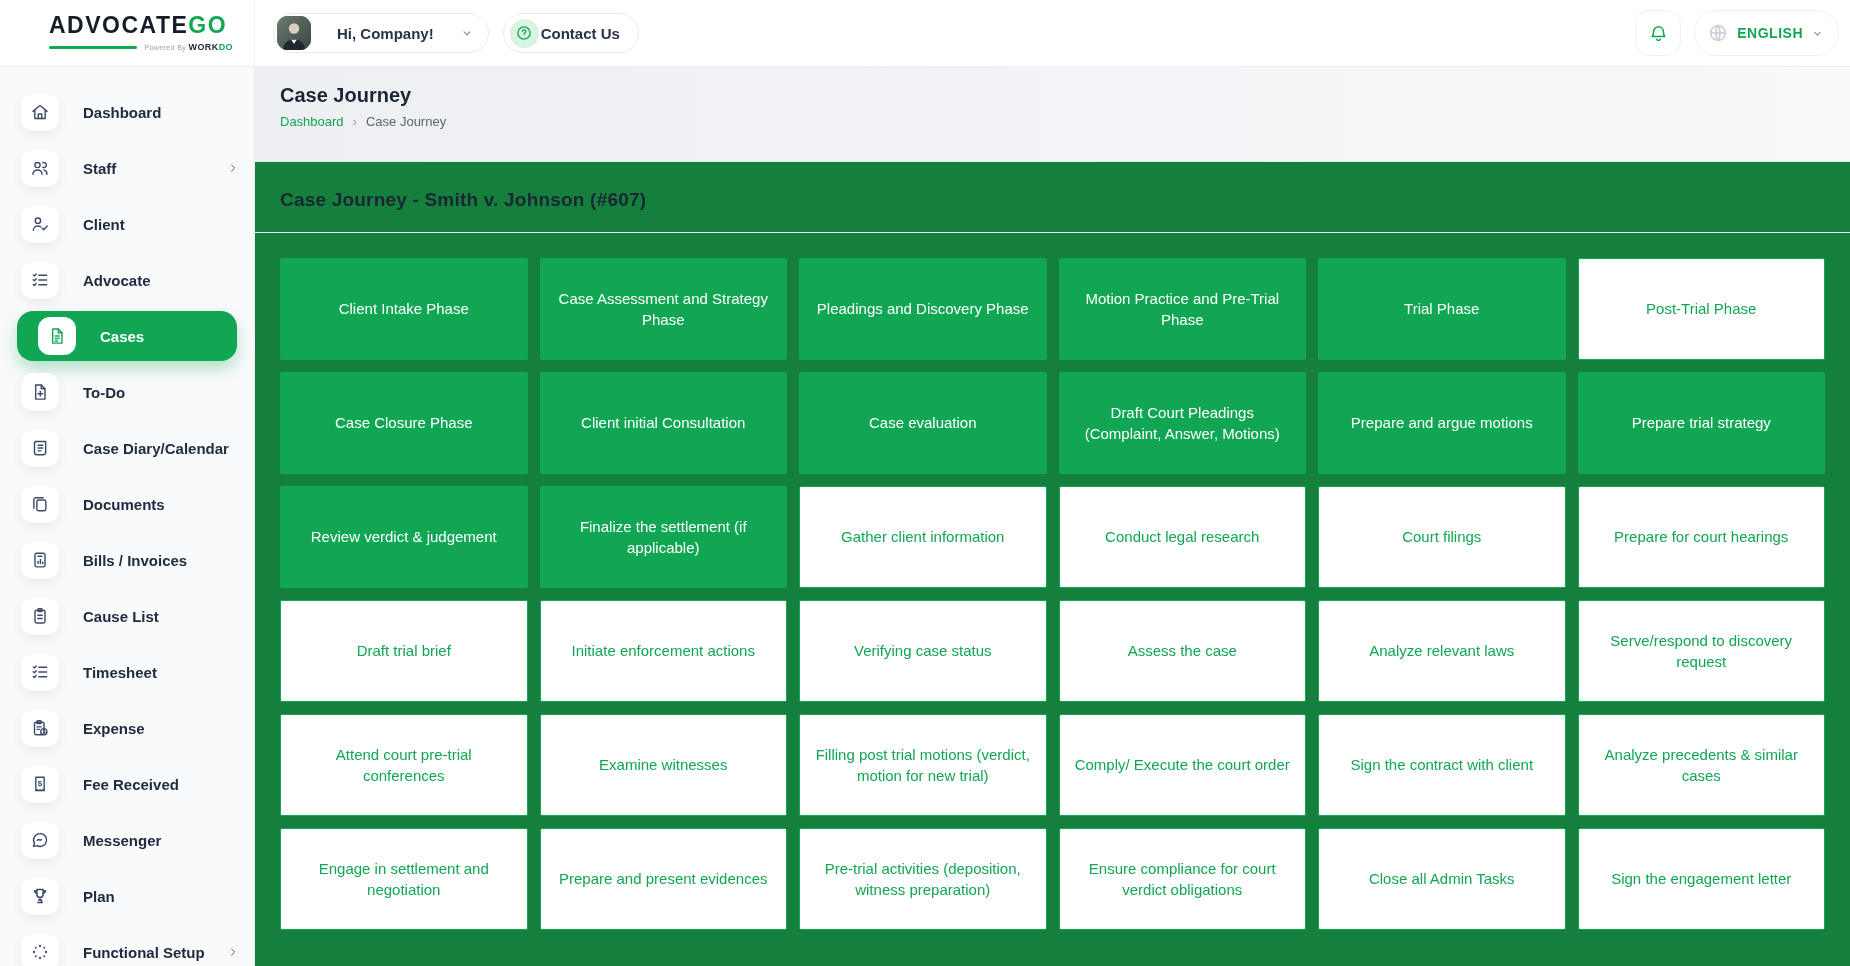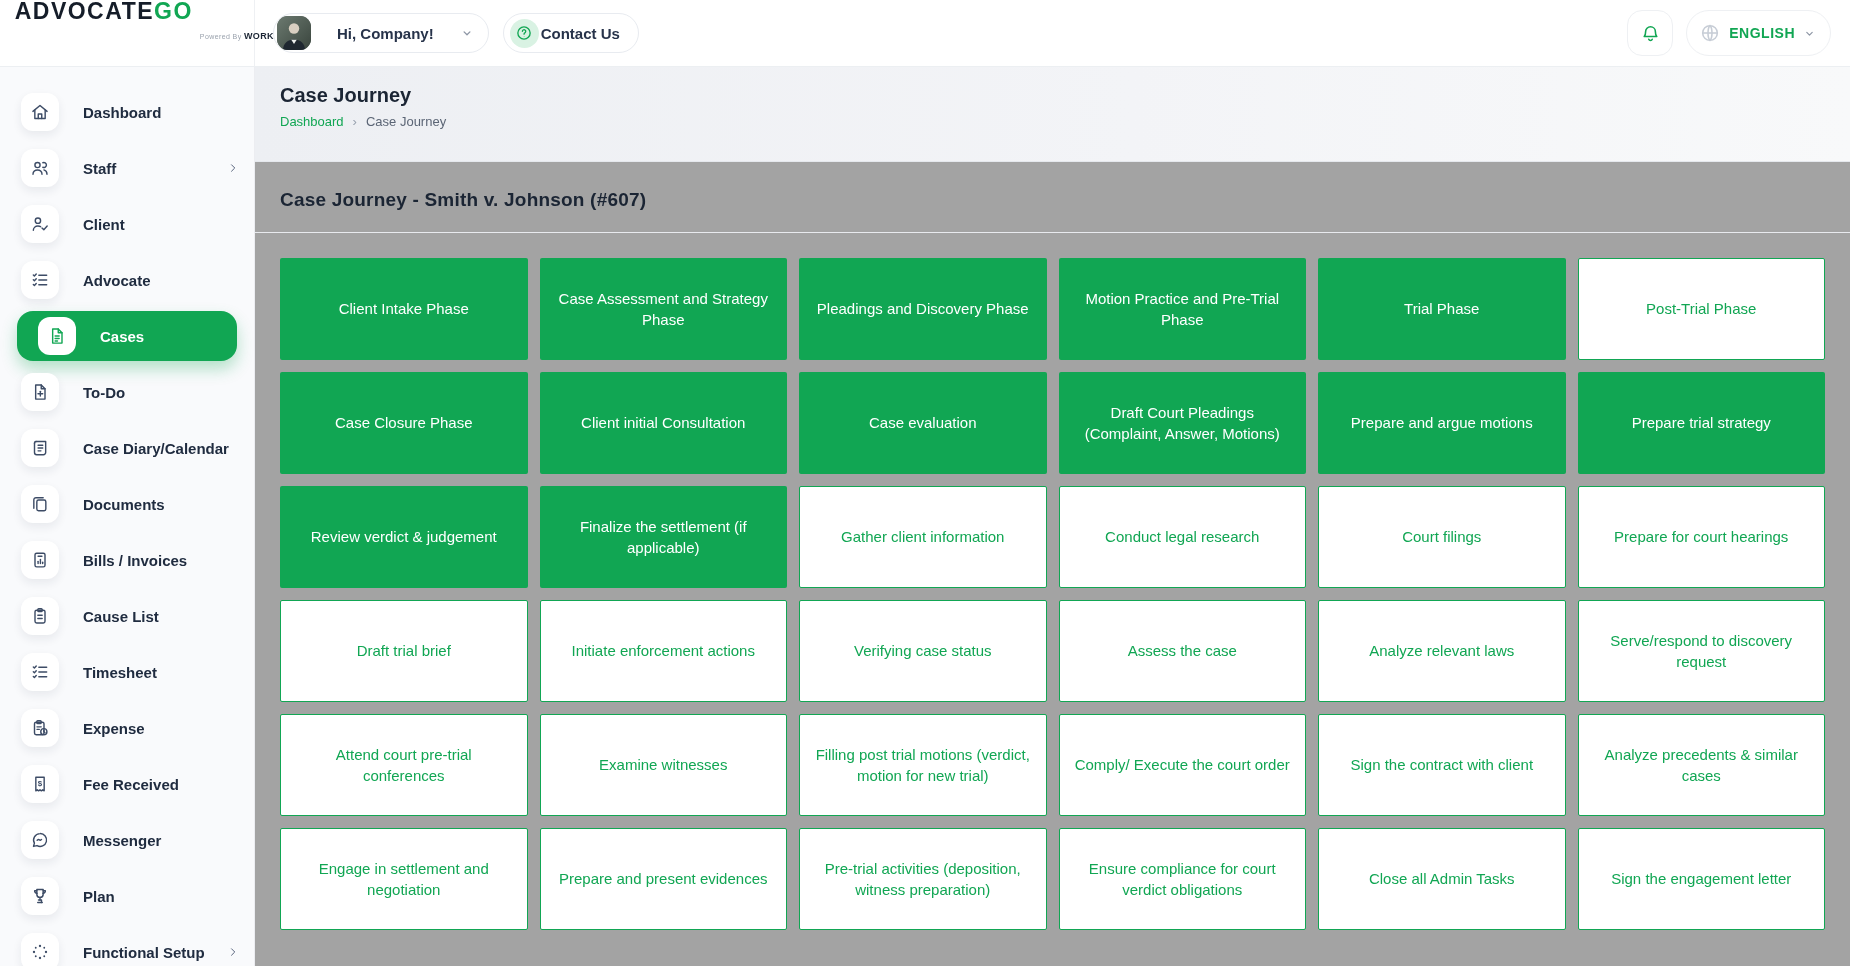--- a/index.html
+++ b/index.html
@@ -3,41 +3,41 @@
 <meta charset="utf-8">
 <style>
   * { margin:0; padding:0; box-sizing:border-box; }
   html,body { width:1850px; height:966px; overflow:hidden; background:#fff;
     font-family:"Liberation Sans","DejaVu Sans",sans-serif; color:#1b2534; }
 
   
   .topbar { position:fixed; top:0; left:0; right:0; height:67px; background:#fff;
     border-bottom:1px solid #eceff2; display:flex; align-items:center; z-index:10; }
   .brand { width:255px; height:100%; border-right:1px solid #eef0f3;
-    display:flex; flex-direction:row; justify-content:center; padding-left:49px; }
+    display:flex; flex-direction:column; justify-content:center; padding-left:49px; }
   .logo-word { font-size:23px; font-weight:800; letter-spacing:1.5px; color:#151d29; line-height:1; }
   .logo-word .go { color:#11a653; }
   .logo-sub { display:flex; align-items:center; margin-top:5px; width:184px; }
   .logo-line { flex:1; height:3px; background:#11a653; border-radius:2px; margin-right:7px; }
   .logo-powered { font-size:7px; color:#9aa2ad; letter-spacing:.4px; white-space:nowrap; }
   .logo-powered b { color:#1b2534; font-size:9px; }
   .logo-powered .go { color:#11a653; font-size:9px; font-weight:bold; }
 
   .topbar-left { display:flex; align-items:center; gap:14px; padding-left:18px; }
   .pill { display:flex; align-items:center; background:#fff; border:1px solid #e8ebf0;
     border-radius:22px; height:40px; cursor:pointer; }
   .user-pill { padding:3px 14px 3px 3px; gap:26px; }
   .avatar { width:34px; height:34px; border-radius:11px; overflow:hidden; flex:0 0 auto; }
   .pill-label { font-size:15px; font-weight:600; color:#27334a; }
   .chev { display:inline-flex; color:#8d96a5; }
   .contact-pill { padding:5px 18px 5px 6px; gap:2px; }
   .q-circle { width:29px; height:29px; border-radius:50%; background:#d9f2e3;
     display:flex; align-items:center; justify-content:center; color:#11a653; }
 
-  .topbar-right { margin-left:auto; display:flex; align-items:center; gap:13px; padding-right:19px; }
+  .topbar-right { margin-left:auto; display:flex; align-items:center; gap:13px; padding-right:11px; }
   .icon-btn { width:46px; height:46px; border:1px solid #eef0f3; border-radius:15px;
     background:#fff; display:flex; align-items:center; justify-content:center;
     color:#11a653; cursor:pointer; }
   .lang-pill { height:46px; border-radius:23px; padding:0 14px 0 12px; gap:8px; border-color:#eef0f3; }
   .globe { color:#c7cdd6; display:inline-flex; }
   .lang-label { font-size:14px; font-weight:600; color:#11a653; letter-spacing:.5px; }
 
   
   .sidebar { position:fixed; top:67px; left:0; bottom:0; width:255px; background:#f9fafc;
     border-right:1px solid #ecedf1; padding-top:20px; overflow:hidden; }
@@ -56,21 +56,21 @@
   
   .main { position:fixed; top:67px; left:255px; right:0; bottom:0; display:flex; flex-direction:column; }
   .page-head { height:95px; background:linear-gradient(90deg,#edeff3 0%,#f3f4f7 55%,#f8f9fa 100%);
     border-bottom:1px solid #e5e8ed; padding:17px 25px 0 25px; flex:0 0 auto; }
   .page-title { font-size:20px; font-weight:700; color:#1b2534; }
   .breadcrumb { margin-top:7px; font-size:13px; display:flex; align-items:center; gap:9px; }
   .crumb-link { color:#11a653; cursor:pointer; }
   .crumb-sep { color:#9aa3b0; font-size:13px; }
   .crumb-cur { color:#5b6575; }
 
-  .content { background:#a3a3a3; flex:1; overflow:hidden; }
+  .content { background:#15803d; flex:1; overflow:hidden; }
   .section-head { padding:27px 25px 21px 25px; border-bottom:1px solid #e8eaee; }
   .section-title { font-size:19px; font-weight:700; color:#1b2534; letter-spacing:.2px; }
 
   .grid { padding:25px; display:grid; grid-template-columns:repeat(6,1fr);
     column-gap:24px; row-gap:14px; grid-auto-rows:minmax(102px,auto);gap:12px; }
   .card { display:flex; align-items:center; justify-content:center; text-align:center;
     padding:8px 14px; font-size:15px; line-height:1.42; border-radius:2px; cursor:pointer; }
   .card.filled { background:#11a653; color:#fff; }
   .card.outline { background:#fff; border:1px solid #11a653; color:#11a653; }
 

